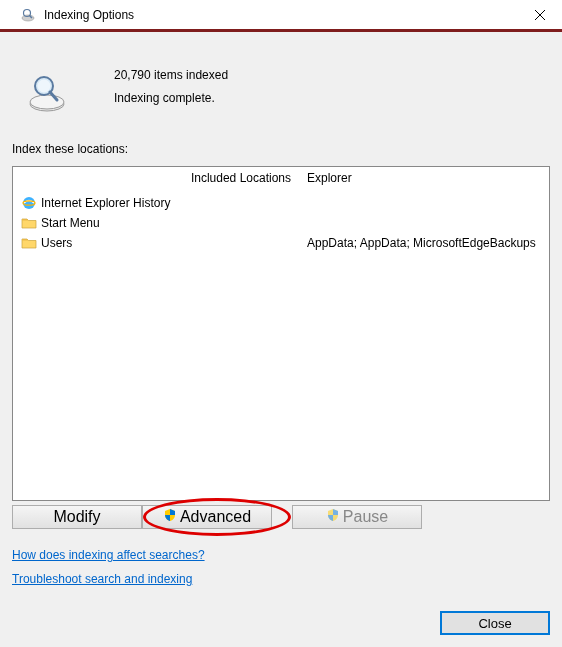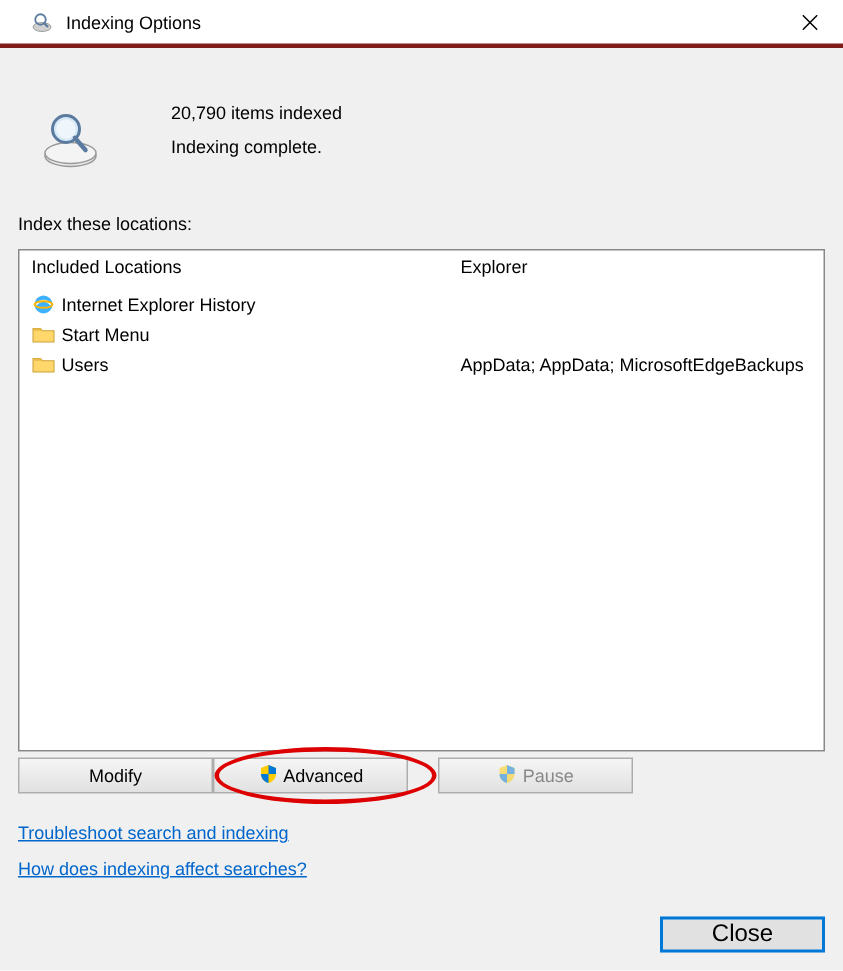--- a/index.html
+++ b/index.html
@@ -8,35 +8,35 @@
     .titlebar .title-icon { width: 16px; height: 16px; margin-right: 8px; }
     .titlebar .title-text { flex: 1; font-size: 12px; color: #000; }
     .titlebar .close-x { width: 45px; height: 32px; display: flex; align-items: center; justify-content: center; font-size: 14px; color: #000; }
     .dialog-body { background: #f0f0f0; padding: 32px 12px 12px 12px; height: 615px; position: relative; }
     .status-row { display: flex; align-items: flex-start; margin-bottom: 28px; padding-left: 14px; }
     .mag-icon { width: 42px; height: 42px; margin-right: 46px; margin-top: 8px; }
     .status-text { line-height: 1.9; color: #000; padding-top: 0; }
     .section-label { color: #000000; margin-bottom: 10px; }
     .locations-box { background: #fff; border: 1px solid #888; height: 335px; display: flex; overflow: hidden; }
     .col { padding: 4px 8px 8px 8px; }
-    .col-included { width: 286px; }
+    .col-included { width: 286px; text-align: right; }
     .col-exclude { flex: 1; }
     .col-header { font-size: 12px; color: #000; margin-bottom: 8px; }
     .loc-row { display: flex; align-items: center; height: 20px; }
     .loc-icon { width: 16px; height: 16px; margin-right: 4px; display: inline-flex; align-items: center; justify-content: center; }
     .exclude-row { height: 20px; display: flex; align-items: center; }
     .buttons-row { display: flex; margin-top: 4px; gap: 0; position: relative; }
-    .btn { height: 24px; width: 130px; background: linear-gradient(#f5f5f5, #e1e1e1); border: 1px solid #adadad; font-size: 12px; font-family: inherit; display: flex; align-items: center; justify-content: center; cursor: default; position: relative; }
+    .btn { height: 24px; width: 130px; background: linear-gradient(#f5f5f5, #e1e1e1); border: 1px solid #adadad; font-size: 16px; font-family: inherit; display: flex; align-items: center; justify-content: center; cursor: default; position: relative; }
     .btn.with-icon { gap: 3px; }
     .btn.disabled { color: #888; }
     .shield { display: inline-block; }
     .highlight-ellipse { position: absolute; left: 131px; top: -7px; width: 148px; height: 38px; border: 3px solid #d00; border-radius: 50%; pointer-events: none; z-index: 10; }
     .links { margin-top: 14px; }
     .link { color: #0066cc; text-decoration: underline; line-height: 2.0; cursor: pointer; display: inline-block; }
-    .close-btn { position: absolute; right: 12px; bottom: 12px; width: 110px; height: 24px; background: #e1e1e1; border: 2px solid #0078d7; font-size: 16px; font-family: inherit; display: flex; align-items: center; justify-content: center; }
+    .close-btn { position: absolute; right: 12px; bottom: 12px; width: 110px; height: 24px; background: #e1e1e1; border: 2px solid #0078d7; font-size: 13px; font-family: inherit; display: flex; align-items: center; justify-content: center; }
   </style>
 </head>
 <body>
 
 <div class="titlebar">
   <span class="title-icon">
     <svg viewBox="0 0 16 16" width="16" height="16">
       <ellipse cx="8" cy="11" rx="6" ry="3" fill="#d0d0d0" stroke="#888" stroke-width="0.5"></ellipse>
       <circle cx="7" cy="6" r="3.5" fill="none" stroke="#5a7aa0" stroke-width="1.2"></circle>
       <line x1="9.5" y1="8.5" x2="12" y2="11" stroke="#5a7aa0" stroke-width="1.5"></line>
@@ -134,18 +134,18 @@
           <path d="M7 1 L12 3 L12 7 C12 10 9.5 12.5 7 13 C4.5 12.5 2 10 2 7 L2 3 Z" fill="#ffcc00"></path>
           <path d="M7 1 L12 3 L12 7 L7 7 Z" fill="#0078d7"></path>
           <path d="M7 7 L7 13 C4.5 12.5 2 10 2 7 Z" fill="#0078d7"></path>
         </svg>
       </span>
       <span>Pause</span>
     </button>
   </div>
 
   <div class="links">
+    <div><a class="link">How does indexing affect searches?</a></div>
     <div><a class="link">Troubleshoot search and indexing</a></div>
-    <div><a class="link">How does indexing affect searches?</a></div>
   </div>
 
   <button class="close-btn">Close</button>
 </div>
 
 </body></html>

